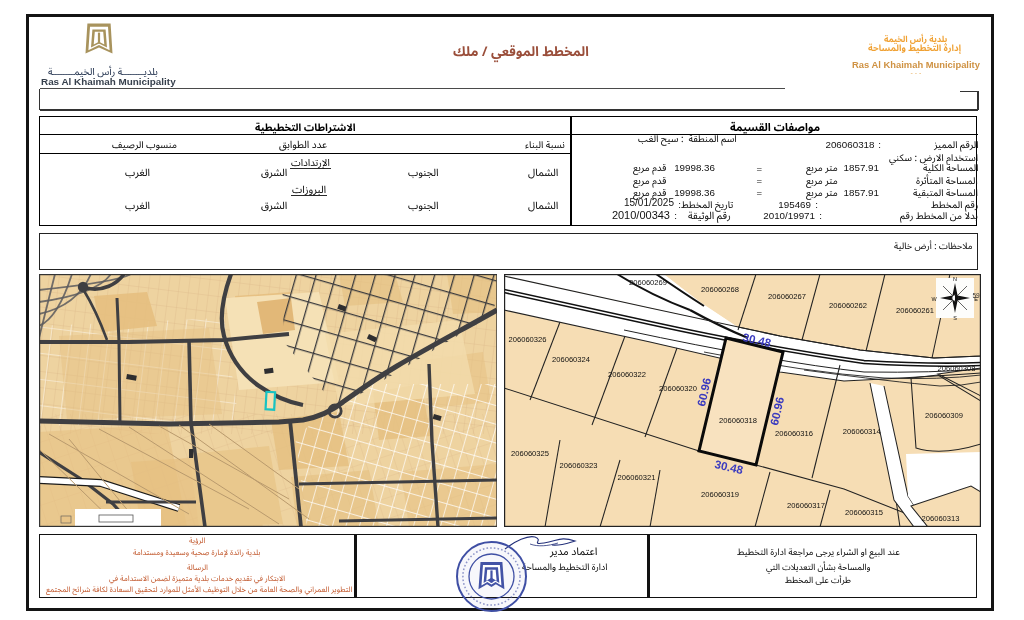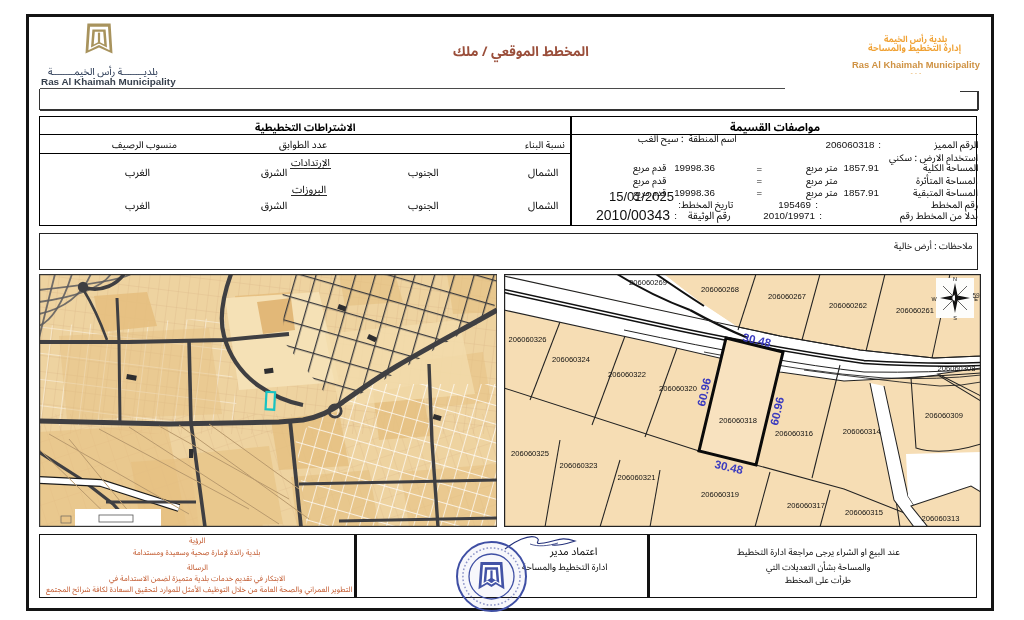--- a/index.html
+++ b/index.html
@@ -505,21 +505,21 @@
         <use href="#q6" x="3033"></use>
         <use href="#q77" x="3534"></use>
         <use href="#q10" x="4191"></use>
         <use href="#q9" x="4495"></use>
         <use href="#q66" x="4866"></use>
         <use href="#q78" x="5159"></use>
       </g>
     </g>
   </svg>
 <div style="position:absolute;font-size:9.8px;line-height:9.8px;color:#111;white-space:nowrap;right:343px;top:199.8px;">:</div>
-<div style="position:absolute;font-size:13px;line-height:9.8px;color:#111;white-space:nowrap;right:350px;top:192px;">15/01/2025</div>
+<div style="position:absolute;font-size:10px;line-height:9.8px;color:#111;white-space:nowrap;right:350px;top:198px;">15/01/2025</div>
 
 <svg style="position:absolute;left:900.2px;top:219.3px;overflow:visible" width="1" height="1">
     <g fill="#111">
       <g id="s16" transform="scale(0.00960,-0.00960)">
         <use href="#q53" x="0"></use>
         <use href="#q54" x="571"></use>
         <use href="#q9" x="1023"></use>
         <use href="#q75" x="1654"></use>
         <use href="#q76" x="2488"></use>
         <use href="#q4" x="3203"></use>
@@ -546,21 +546,21 @@
         <use href="#q80" x="1639"></use>
         <use href="#q5" x="2116"></use>
         <use href="#q6" x="2379"></use>
         <use href="#q53" x="2880"></use>
         <use href="#q54" x="3451"></use>
         <use href="#q9" x="3903"></use>
       </g>
     </g>
   </svg>
 <div style="position:absolute;font-size:9.8px;line-height:9.8px;color:#111;white-space:nowrap;right:347px;top:211.3px;">:</div>
-<div style="position:absolute;font-size:14px;line-height:9.8px;color:#111;white-space:nowrap;right:354px;top:211.3px;">2010/00343</div>
+<div style="position:absolute;font-size:11px;line-height:9.8px;color:#111;white-space:nowrap;right:354px;top:211.3px;">2010/00343</div>
 
 <svg style="position:absolute;left:638.4px;top:142.0px;overflow:visible" width="1" height="1">
     <g fill="#111">
       <g id="s18" transform="scale(0.00960,-0.00960)">
         <use href="#q81" x="0"></use>
         <use href="#q82" x="1097"></use>
         <use href="#q5" x="1621"></use>
         <use href="#q6" x="1884"></use>
         <use href="#q83" x="2385"></use>
         <use href="#q3" x="3042"></use>

